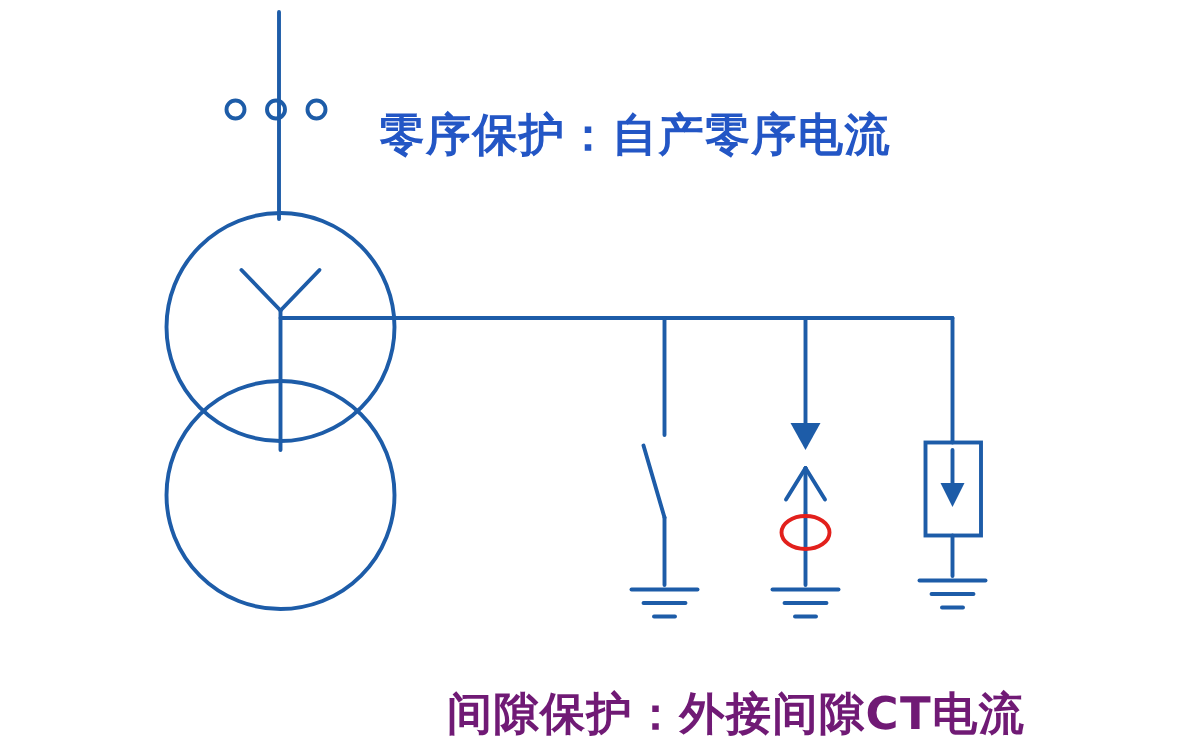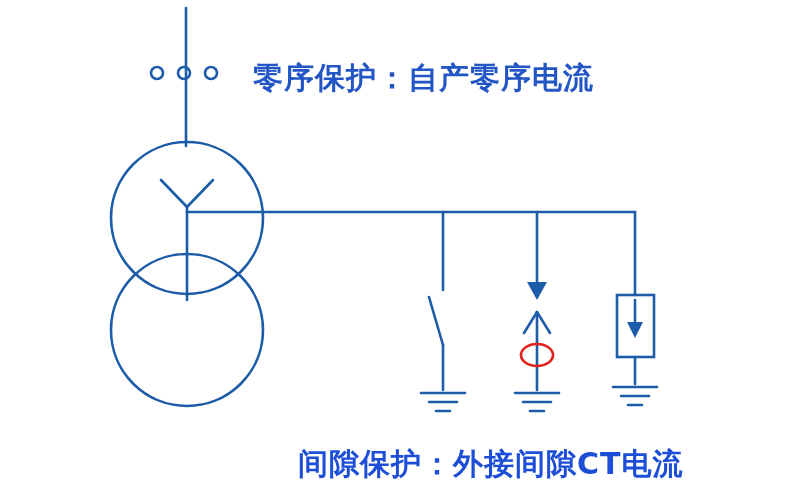--- a/index.html
+++ b/index.html
@@ -20,32 +20,33 @@
   svg.diagram {
     position: absolute;
     left: 0;
     top: 0;
   }
   .label {
     position: absolute;
     font-weight: bold;
     white-space: nowrap;
     letter-spacing: 1px;
+    margin-top: 12px;
   }
   .label-top {
     left: 253px;
     top: 58px;
     font-size: 30px;
     color: #2356c5;
   }
   .label-bottom {
     left: 298px;
     top: 444px;
     font-size: 30px;
-    color: #1d4ed8;
+    color: #701a75;
   }
   .line {
     stroke: #1d5ca8;
     stroke-width: 2.6;
     fill: none;
     stroke-linecap: round;
   }
   .fillblue {
     fill: #1d5ca8;
     stroke: none;

